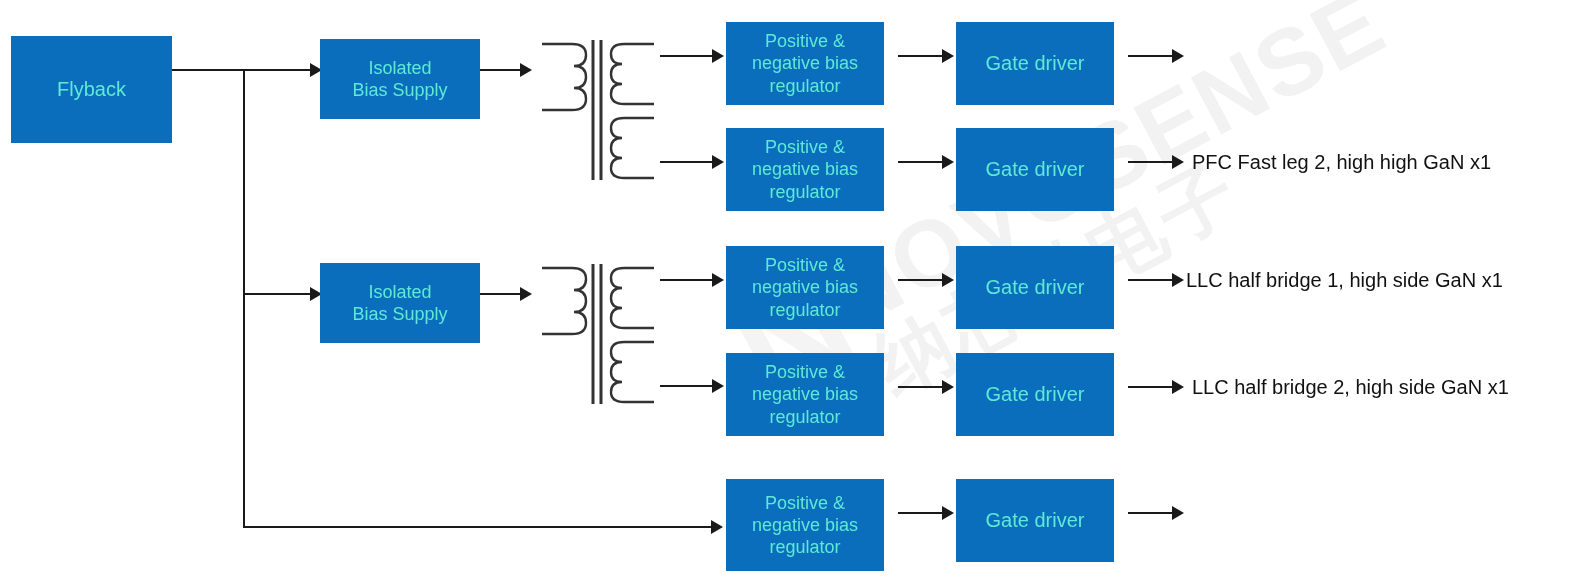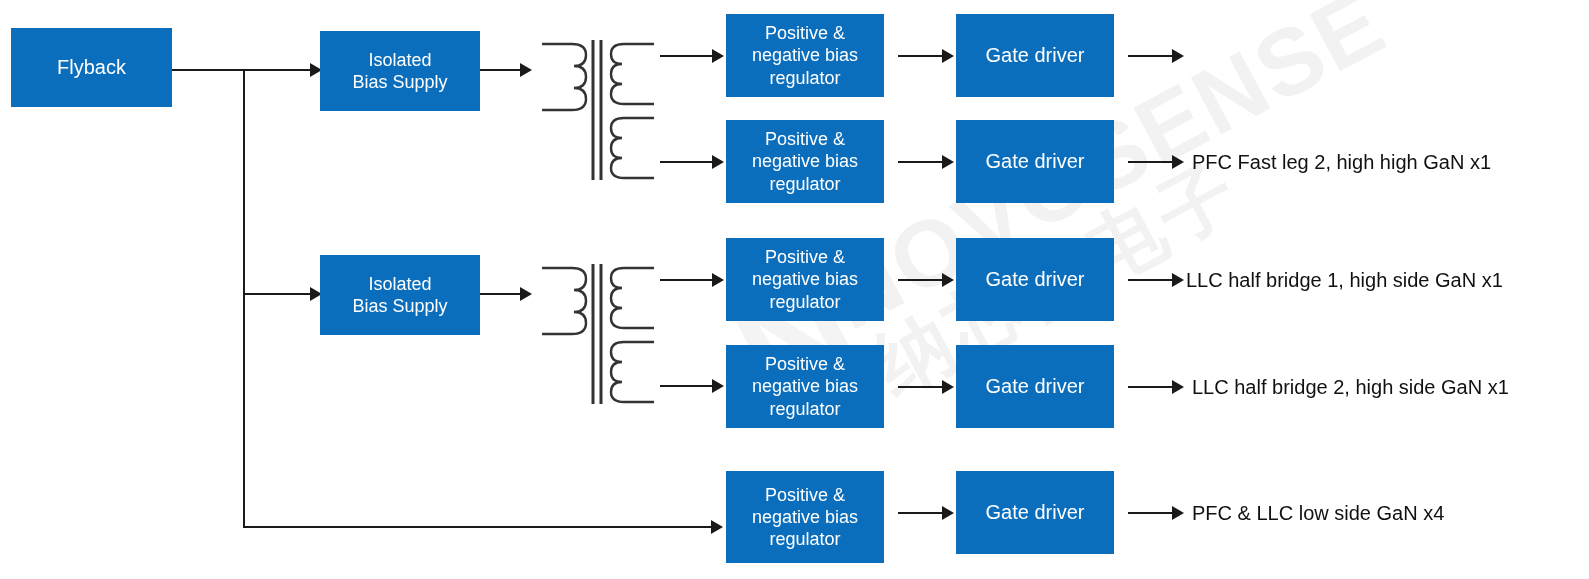--- a/index.html
+++ b/index.html
@@ -55,28 +55,29 @@
     top: 150px;
     font-size: 150px;
     font-weight: bold;
     color: #f4f4f4;
     transform: rotate(-28deg);
   }
   
   .block {
     position: absolute;
     background: #0A6EBD;
-    color: #ffffff;
+    color: #5eead4;
     display: flex;
     align-items: center;
     justify-content: center;
     text-align: center;
     line-height: 1.24;
     z-index: 5;
     box-sizing: border-box;
+    margin-top: 8px;
   }
   .block.sz-lg  { font-size: 20px; }
   .block.sz-md  { font-size: 18px; }
   
   .hline, .vline {
     position: absolute;
     background: #1a1a1a;
     z-index: 4;
   }
   .hline { height: 2px; }
@@ -106,21 +107,21 @@
 <div id="canvas">
 
   <div class="watermark">
     <div class="wm-mark">N</div>
     <div class="wm-inner" style="left:120px; top:40px;">
       <div class="wm-en">NOVOSENSE</div>
       <div class="wm-cn">纳芯微电子</div>
     </div>
   </div>
 
-  <div class="block sz-lg" style="left:11px; top:28px; width:161px; height:79px;">
+  <div class="block sz-lg" style="left:11px; top:28px; width:161px; height:107px;">
     <span>Flyback</span>
   </div>
 
   <div class="hline" style="left:172px; top:69px; width:140px;"></div>
   <div class="arrowhead" style="left:310px; top:63px;"></div>
 
   <div class="vline" style="left:243px; top:70px; height:458px;"></div>
 
   <div class="hline" style="left:243px; top:293px; width:69px;"></div>
   <div class="arrowhead" style="left:310px; top:287px;"></div>
@@ -243,15 +244,14 @@
     <span>regulator</span>
   </div>
   <div class="hline" style="left:898px; top:512px; width:46px;"></div>
   <div class="arrowhead" style="left:942px; top:506px;"></div>
 
   <div class="block sz-lg" style="left:956px; top:471px; width:158px; height:83px;">
     <span>Gate driver</span>
   </div>
   <div class="hline" style="left:1128px; top:512px; width:46px;"></div>
   <div class="arrowhead" style="left:1172px; top:506px;"></div>
-  <div class="outlabel" style="left:1192px; top:502px;">PFC &amp; LLC low side GaN x4</div>
 
 </div>
 
 </body></html>

